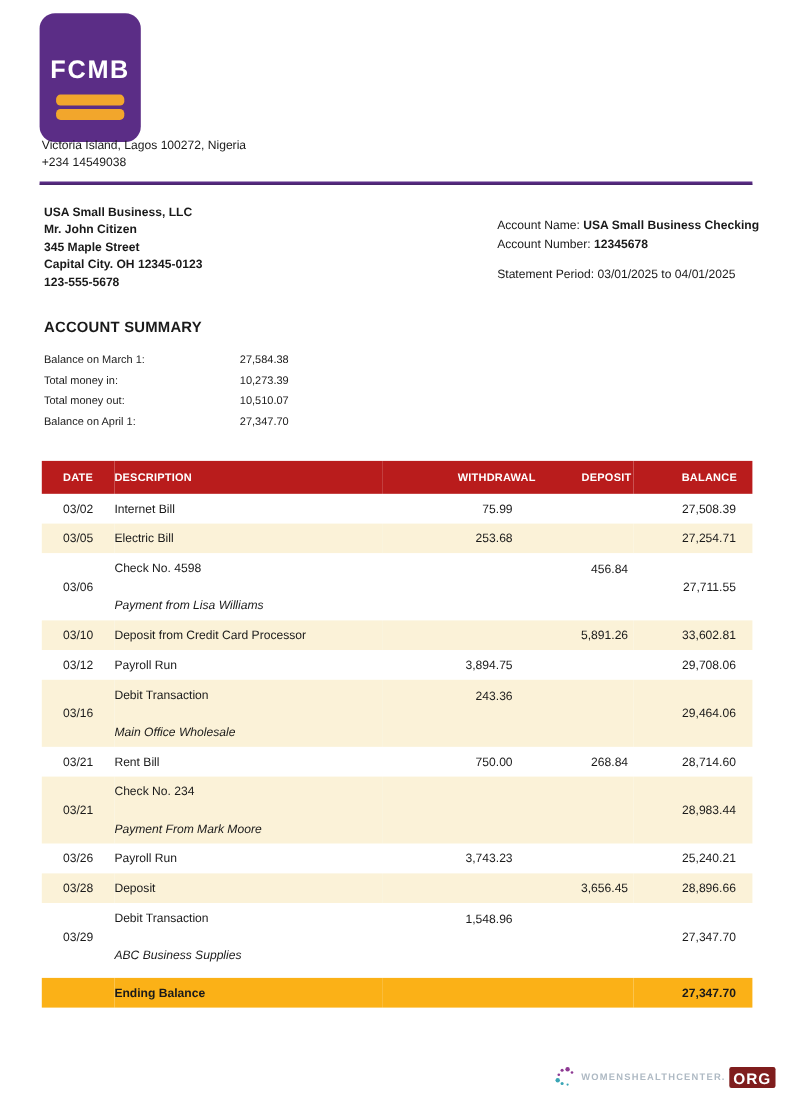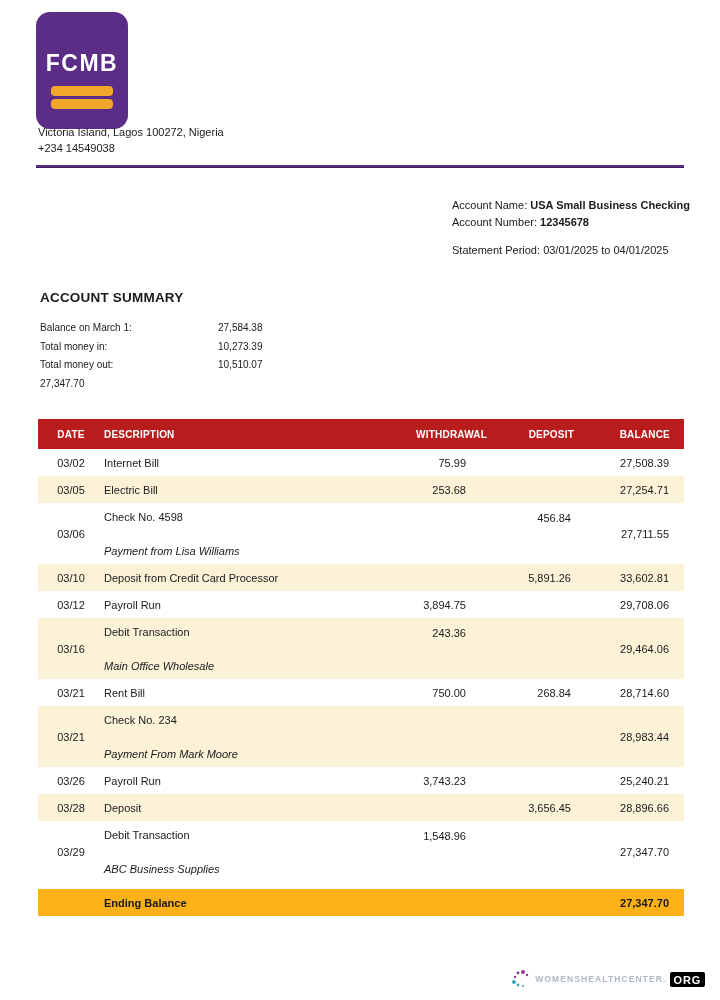--- a/index.html
+++ b/index.html
@@ -91,21 +91,21 @@
 
   
   .watermark {
     position:absolute; right:15px; bottom:10px;
     display:flex; align-items:center; gap:3px;
   }
   .wm-text {
     font-size:8.5px; letter-spacing:1.1px; color:#AFBAC4; font-weight:bold;
   }
   .wm-badge {
-    font-size:11px; font-weight:bold; color:#ffffff; background:#000000;
+    font-size:14px; font-weight:bold; color:#ffffff; background:#7f1d1d;
     padding:2px 4px 1px; border-radius:2px; letter-spacing:0.8px;
   }
 </style>
 </head>
 <body>
 
 <div class="page">
 
   <div class="logo">
     <div class="logo-text">FCMB</div>
@@ -114,20 +114,27 @@
       <span class="logo-bar"></span>
     </div>
   </div>
   <div class="address">
     <div>Victoria Island, Lagos 100272, Nigeria</div>
     <div>+234 14549038</div>
   </div>
 
   <div class="divider"></div>
 
+  <div class="customer" id="customer-lines">
+      <div>USA Small Business, LLC</div>
+      <div>Mr. John Citizen</div>
+      <div>345 Maple Street</div>
+      <div>Capital City. OH 12345-0123</div>
+      <div>123-555-5678</div>
+    </div>
 
   <div class="account-info">
     <div>
       <span>Account Name:</span>
       <b>USA Small Business Checking</b>
     </div>
     <div>
       <span>Account Number:</span>
       <b>12345678</b>
     </div>
@@ -145,20 +152,21 @@
       </div>
       <div class="summary-row">
         <span>Total money in:</span>
         <span>10,273.39</span>
       </div>
       <div class="summary-row">
         <span>Total money out:</span>
         <span>10,510.07</span>
       </div>
       <div class="summary-row">
+        <span>Balance on April 1:</span>
         <span>27,347.70</span>
       </div>
     </div>
 
   <table class="txn-table">
     <colgroup>
       <col style="width:66px">
         <col style="width:244px">
         <col style="width:142px">
         <col style="width:86px">

